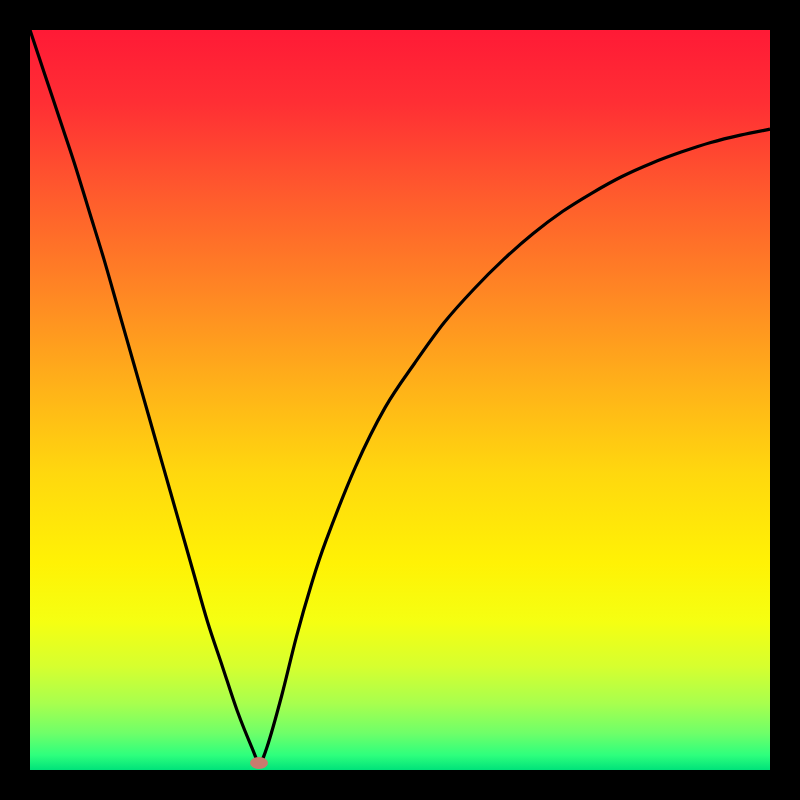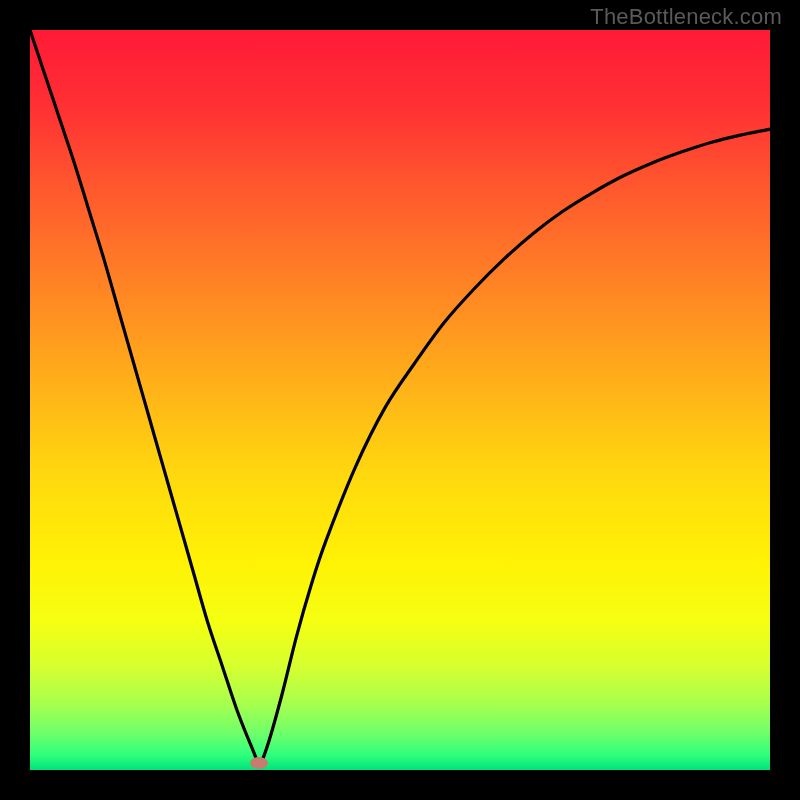--- a/index.html
+++ b/index.html
@@ -67,21 +67,20 @@
     height: 12px;
     border-radius: 50%;
     background: #c97b6e;
     transform: translate(-50%, -50%);
   }
 </style>
 </head>
 <body>
 
 <div class="outer">
-  <div class="watermark">TheBottleneck.com</div>
 
   <div class="plot-wrap">
     <div class="gradient"></div>
 
     <svg class="curve" viewBox="0 0 740 740" preserveAspectRatio="none">
       <path id="curve-path" d="M 0.00 0.00 C 2.47 7.40, 9.87 29.60, 14.80 44.40 C 19.73 59.20, 24.67 74.00, 29.60 88.80 C 34.53 103.60, 39.47 117.78, 44.40 133.20 C 49.33 148.62, 54.27 165.27, 59.20 181.30 C 64.13 197.33, 69.07 212.75, 74.00 229.40 C 78.93 246.05, 83.87 263.93, 88.80 281.20 C 93.73 298.47, 98.67 315.73, 103.60 333.00 C 108.53 350.27, 113.47 367.53, 118.40 384.80 C 123.33 402.07, 128.27 419.33, 133.20 436.60 C 138.13 453.87, 143.07 471.13, 148.00 488.40 C 152.93 505.67, 157.87 522.93, 162.80 540.20 C 167.73 557.47, 172.67 575.97, 177.60 592.00 C 182.53 608.03, 187.47 621.60, 192.40 636.40 C 197.33 651.20, 202.27 667.23, 207.20 680.80 C 212.13 694.37, 218.30 709.17, 222.00 717.80 C 225.70 726.43, 226.93 732.60, 229.40 732.60 C 231.87 732.60, 233.10 728.90, 236.80 717.80 C 240.50 706.70, 246.67 684.50, 251.60 666.00 C 256.53 647.50, 261.47 625.30, 266.40 606.80 C 271.33 588.30, 276.27 571.03, 281.20 555.00 C 286.13 538.97, 288.60 530.33, 296.00 510.60 C 303.40 490.87, 315.73 458.80, 325.60 436.60 C 335.47 414.40, 345.33 394.67, 355.20 377.40 C 365.07 360.13, 374.93 347.18, 384.80 333.00 C 394.67 318.82, 404.53 304.63, 414.40 292.30 C 424.27 279.97, 434.13 269.48, 444.00 259.00 C 453.87 248.52, 463.73 238.65, 473.60 229.40 C 483.47 220.15, 493.33 211.52, 503.20 203.50 C 513.07 195.48, 522.93 188.08, 532.80 181.30 C 542.67 174.52, 552.53 168.60, 562.40 162.80 C 572.27 157.00, 582.13 151.45, 592.00 146.52 C 601.87 141.59, 611.73 137.27, 621.60 133.20 C 631.47 129.13, 641.33 125.55, 651.20 122.10 C 661.07 118.65, 670.93 115.32, 680.80 112.48 C 690.67 109.64, 700.53 107.30, 710.40 105.08 C 720.27 102.86, 735.07 100.15, 740.00 99.16" fill="none" stroke="#000" stroke-width="3.2"></path>
     </svg>
 
     <div class="dot" id="marker-dot" style="left: 229.4px; top: 732.6px;"></div>
   </div>

